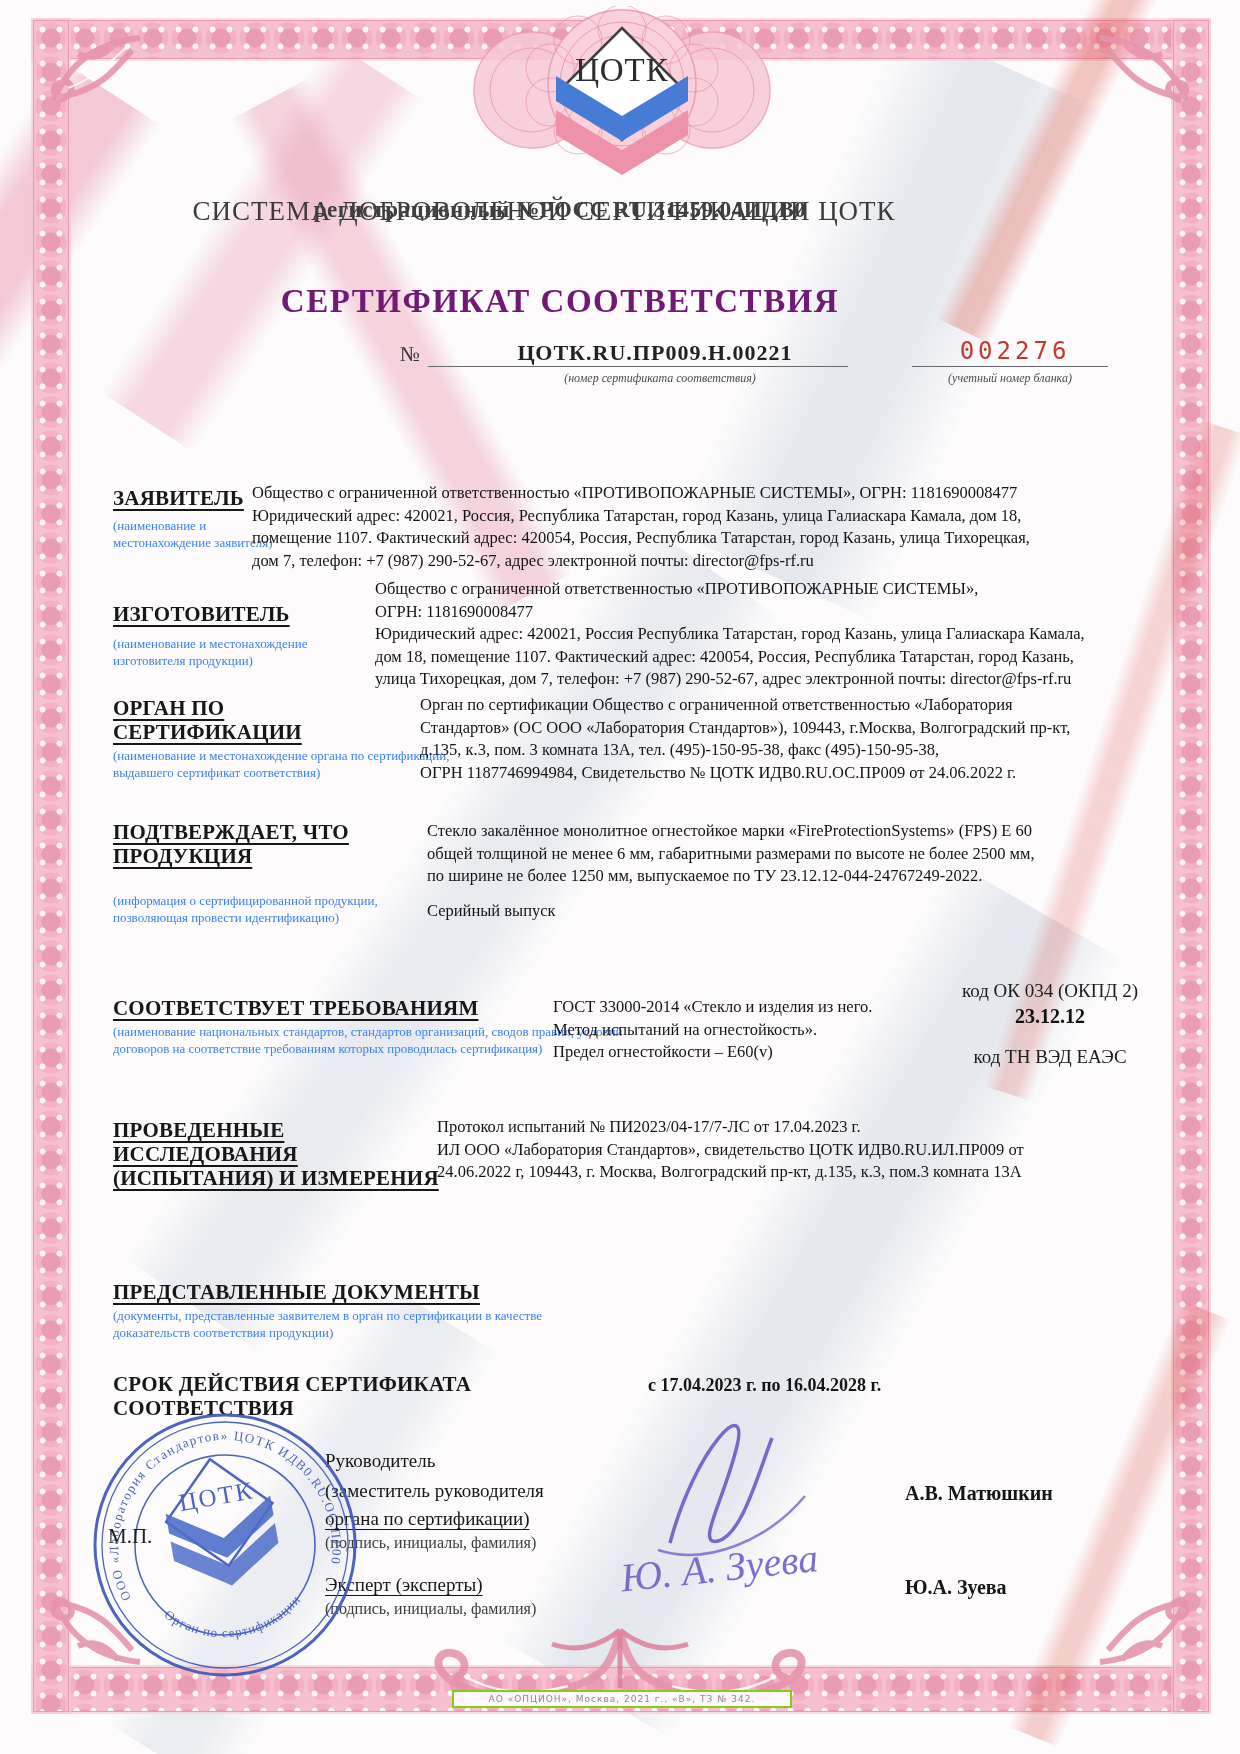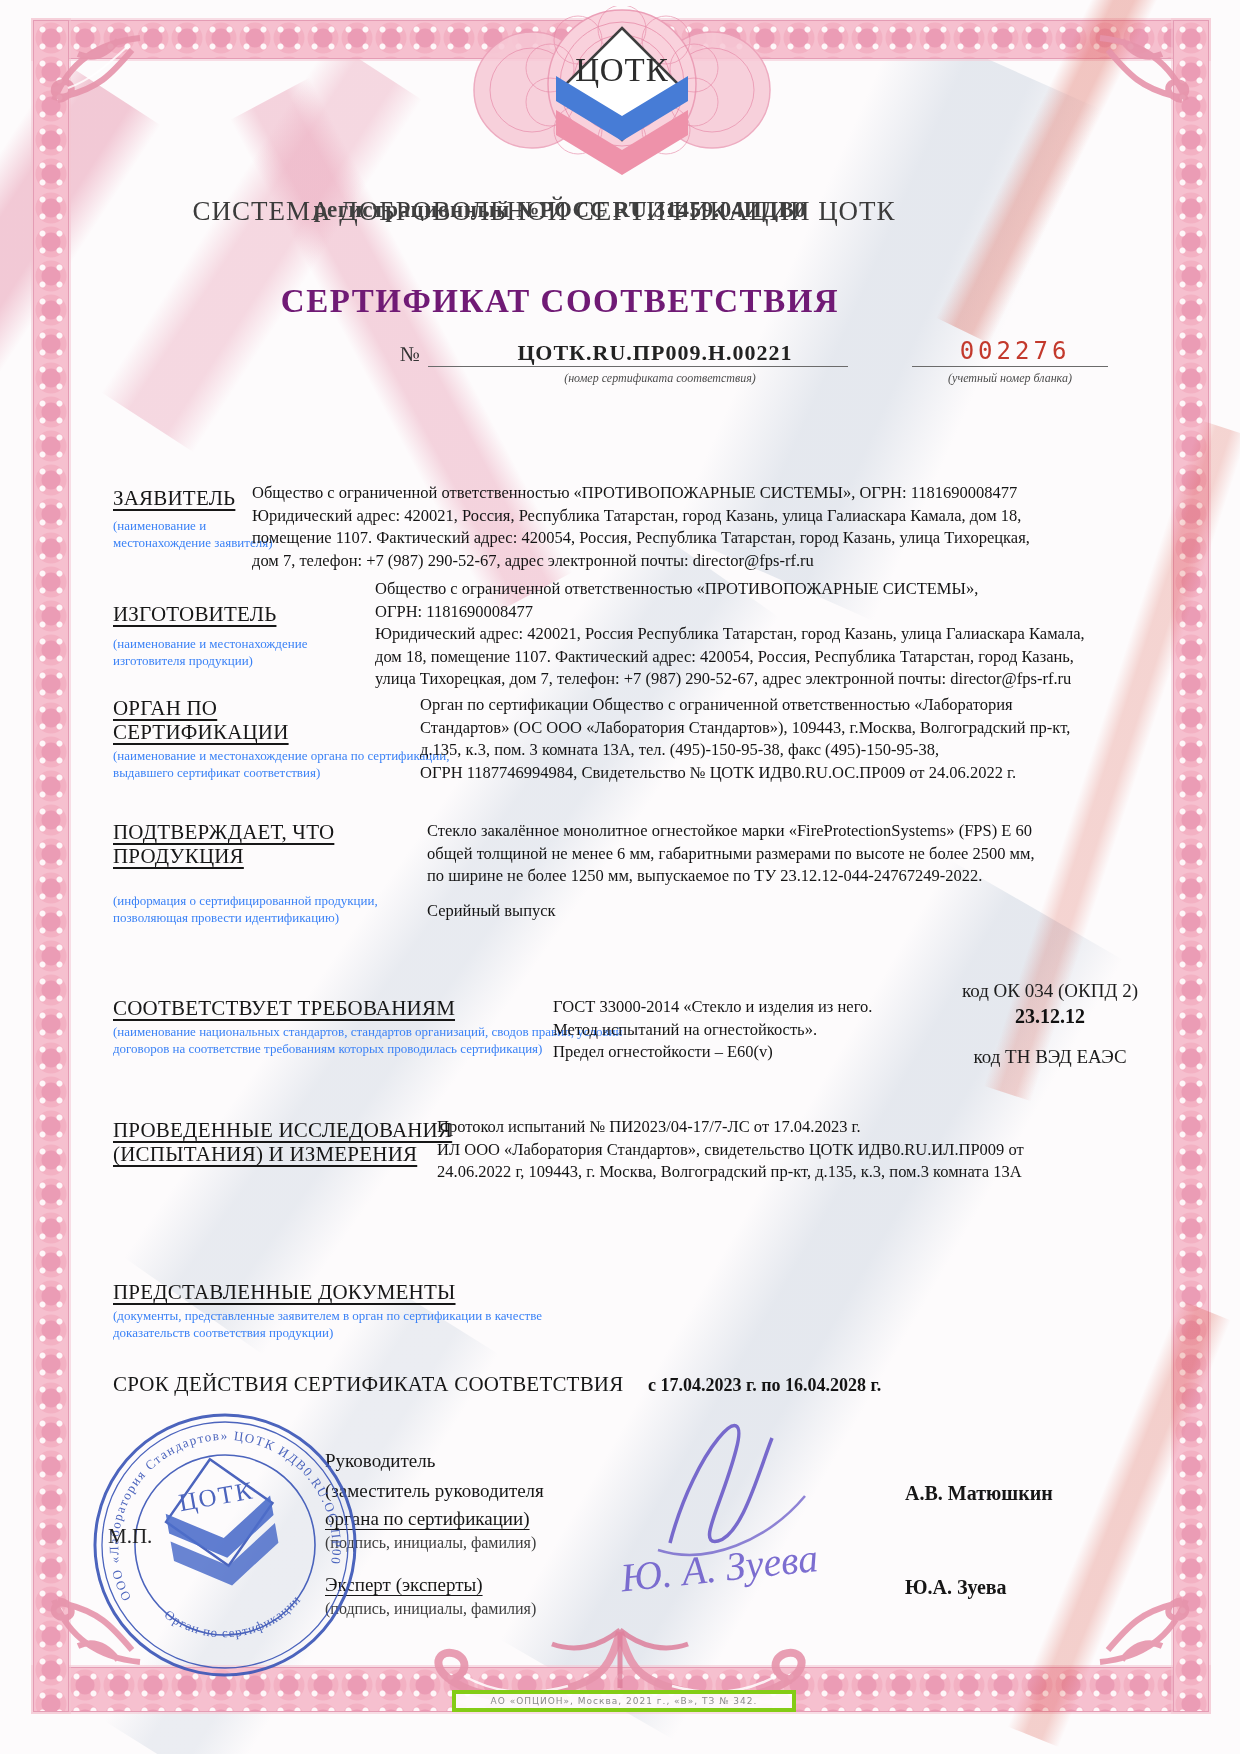--- a/index.html
+++ b/index.html
@@ -28,35 +28,35 @@
   }
   
   .sys-title{font-size:27px;letter-spacing:1px;color:#3b3b3b;text-align:center;}
   .reg-line{font-size:23px;font-weight:bold;color:#404040;text-align:center;letter-spacing:.5px;}
   .doc-title{font-size:33px;font-weight:bold;letter-spacing:1.5px;color:#701a75;text-align:center;}
   .num-sign{font-size:21px;color:#333;}
   .cert-num{font-size:22px;font-weight:bold;letter-spacing:1px;color:#222;text-align:center;}
   .blank-num{font-family:"DejaVu Sans Mono",monospace;font-size:24px;letter-spacing:4px;color:#c3392c;text-align:center;}
   .u-line{position:absolute;border-bottom:1.5px solid #6b6b6b;z-index:3;}
   .caption{font-style:italic;font-size:12px;color:#4c4c4c;text-align:center;}
-  .sec-title{font-size:21px;font-weight:normal;color:#171717;text-decoration:underline;text-underline-offset:4px;text-decoration-thickness:2px;letter-spacing:.2px;line-height:24px;}
+  .sec-title{font-size:21px;font-weight:bold;color:#171717;text-decoration:underline;text-underline-offset:4px;text-decoration-thickness:2px;letter-spacing:.2px;line-height:24px;}
   .sec-title.nound{text-decoration:none;}
   .sec-sub{font-size:13px;line-height:16.5px;color:#3b82f6;}
   .body-text{font-size:16.5px;line-height:22.5px;color:#141414;white-space:pre-line;}
   .codes{font-size:19px;color:#1d1d1d;text-align:center;}
   .codes-val{font-size:20px;font-weight:bold;text-align:center;color:#111;}
   .sig-role{font-size:19px;line-height:29px;color:#161616;}
   .sig-role-u{text-decoration:underline;text-underline-offset:4px;}
   .sig-cap{font-size:16px;color:#3d3d3d;}
   .sig-name{font-size:20px;font-weight:bold;color:#161616;}
   .mp{font-size:21px;color:#222;z-index:6;}
   .handwriting{font-style:italic;font-size:40px;color:#6f5fcc;opacity:.9;transform:rotate(-6deg);z-index:5;}
   .print-info{
     font-family:"DejaVu Sans",sans-serif;font-size:9px;letter-spacing:1px;color:#8a8a8a;
-    background:rgba(255,255,255,.9);border:4px solid #84cc16;text-align:center;line-height:14px;z-index:4;
+    background:rgba(255,255,255,.9);border:2px solid #84cc16;text-align:center;line-height:14px;z-index:4;
   }
   .content{z-index:3;}
   svg text{font-family:"Liberation Serif",serif;}
 </style>
 </head>
 <body>
 
 <div class="page">
 
   <div class="wm wm-pink" style="left:60px;top:60px;width:120px;height:640px;transform:rotate(33deg);transform-origin:top left;"></div>

